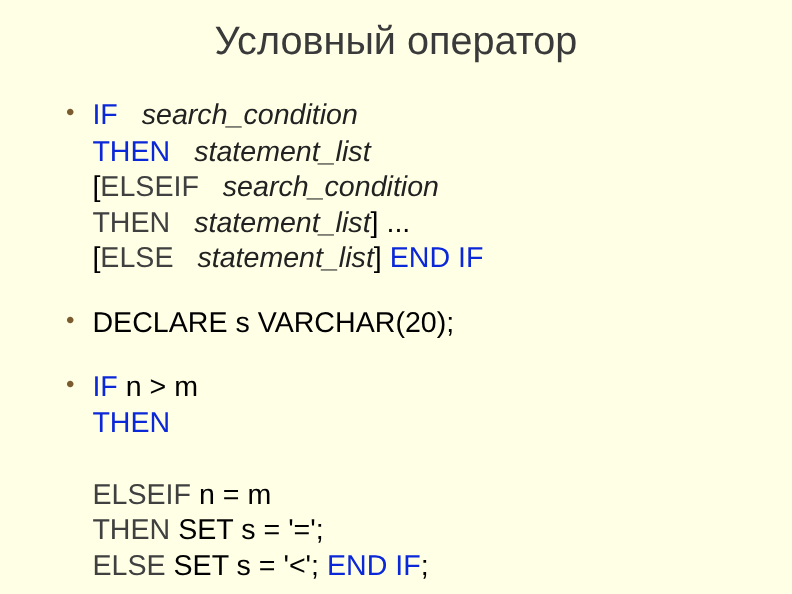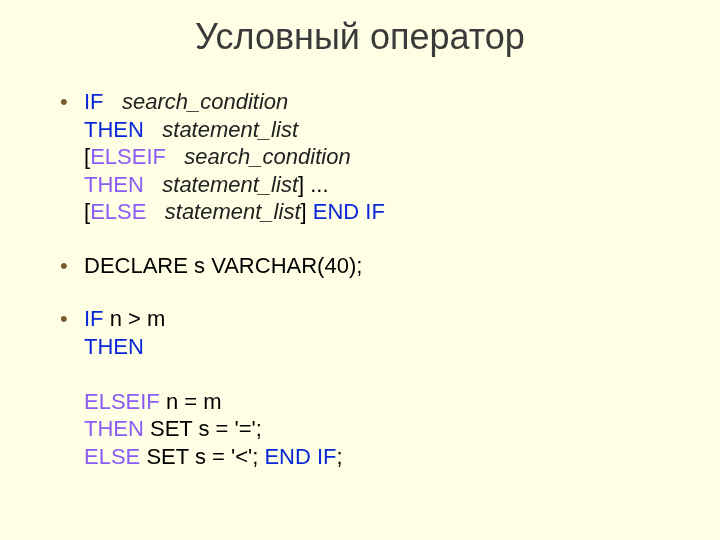--- a/index.html
+++ b/index.html
@@ -21,39 +21,39 @@
     text-align: center;
     font-size: 36px;
     font-weight: 400;
     color: #3a3a3a;
     margin: 6px 0 30px 0;
   }
   ul.body {
     list-style: none;
     margin: 0;
     padding: 0 0 0 30px;
-    font-size: 22px;
+    font-size: 26px;
     line-height: 1.25;
   }
   ul.body > li {
     position: relative;
     padding-left: 24px;
     margin-bottom: 26px;
   }
   ul.body > li::before {
     content: "•";
     position: absolute;
     left: 0;
     top: 0;
     color: #7a5c2e;
     font-size: 22px;
     line-height: 1.25;
   }
   .kw  { color: #0a27d8; }   
-  .kw2 { color: #8b5cf6; }   
+  .kw2 { color: #404040; }   
   .it  { font-style: italic; color: #222; }
 </style>
 </head>
 <body>
 
 <div class="slide">
 
   <div class="title">Условный оператор</div>
 
   <ul class="body">
@@ -70,21 +70,21 @@
       <span class="it">search_condition</span><br>
       <span class="kw2">THEN</span>
       <span>&nbsp;</span>
       <span class="it">statement_list</span><span>] ...</span><br>
       <span>[</span><span class="kw2">ELSE</span>
       <span>&nbsp;</span>
       <span class="it">statement_list</span><span>] </span><span class="kw">END IF</span>
     </li>
 
     <li>
-      <span>DECLARE s VARCHAR(40);</span>
+      <span>DECLARE s VARCHAR(20);</span>
     </li>
 
     <li>
       <span class="kw">IF</span><span> n &gt; m</span><br>
       <span class="kw">THEN</span><br>
       <br>
       <span class="kw2">ELSEIF</span><span> n = m</span><br>
       <span class="kw2">THEN</span><span> SET s = '=';</span><br>
       <span class="kw2">ELSE</span><span> SET s = '&lt;'; </span><span class="kw">END IF</span><span>;</span>
     </li>

